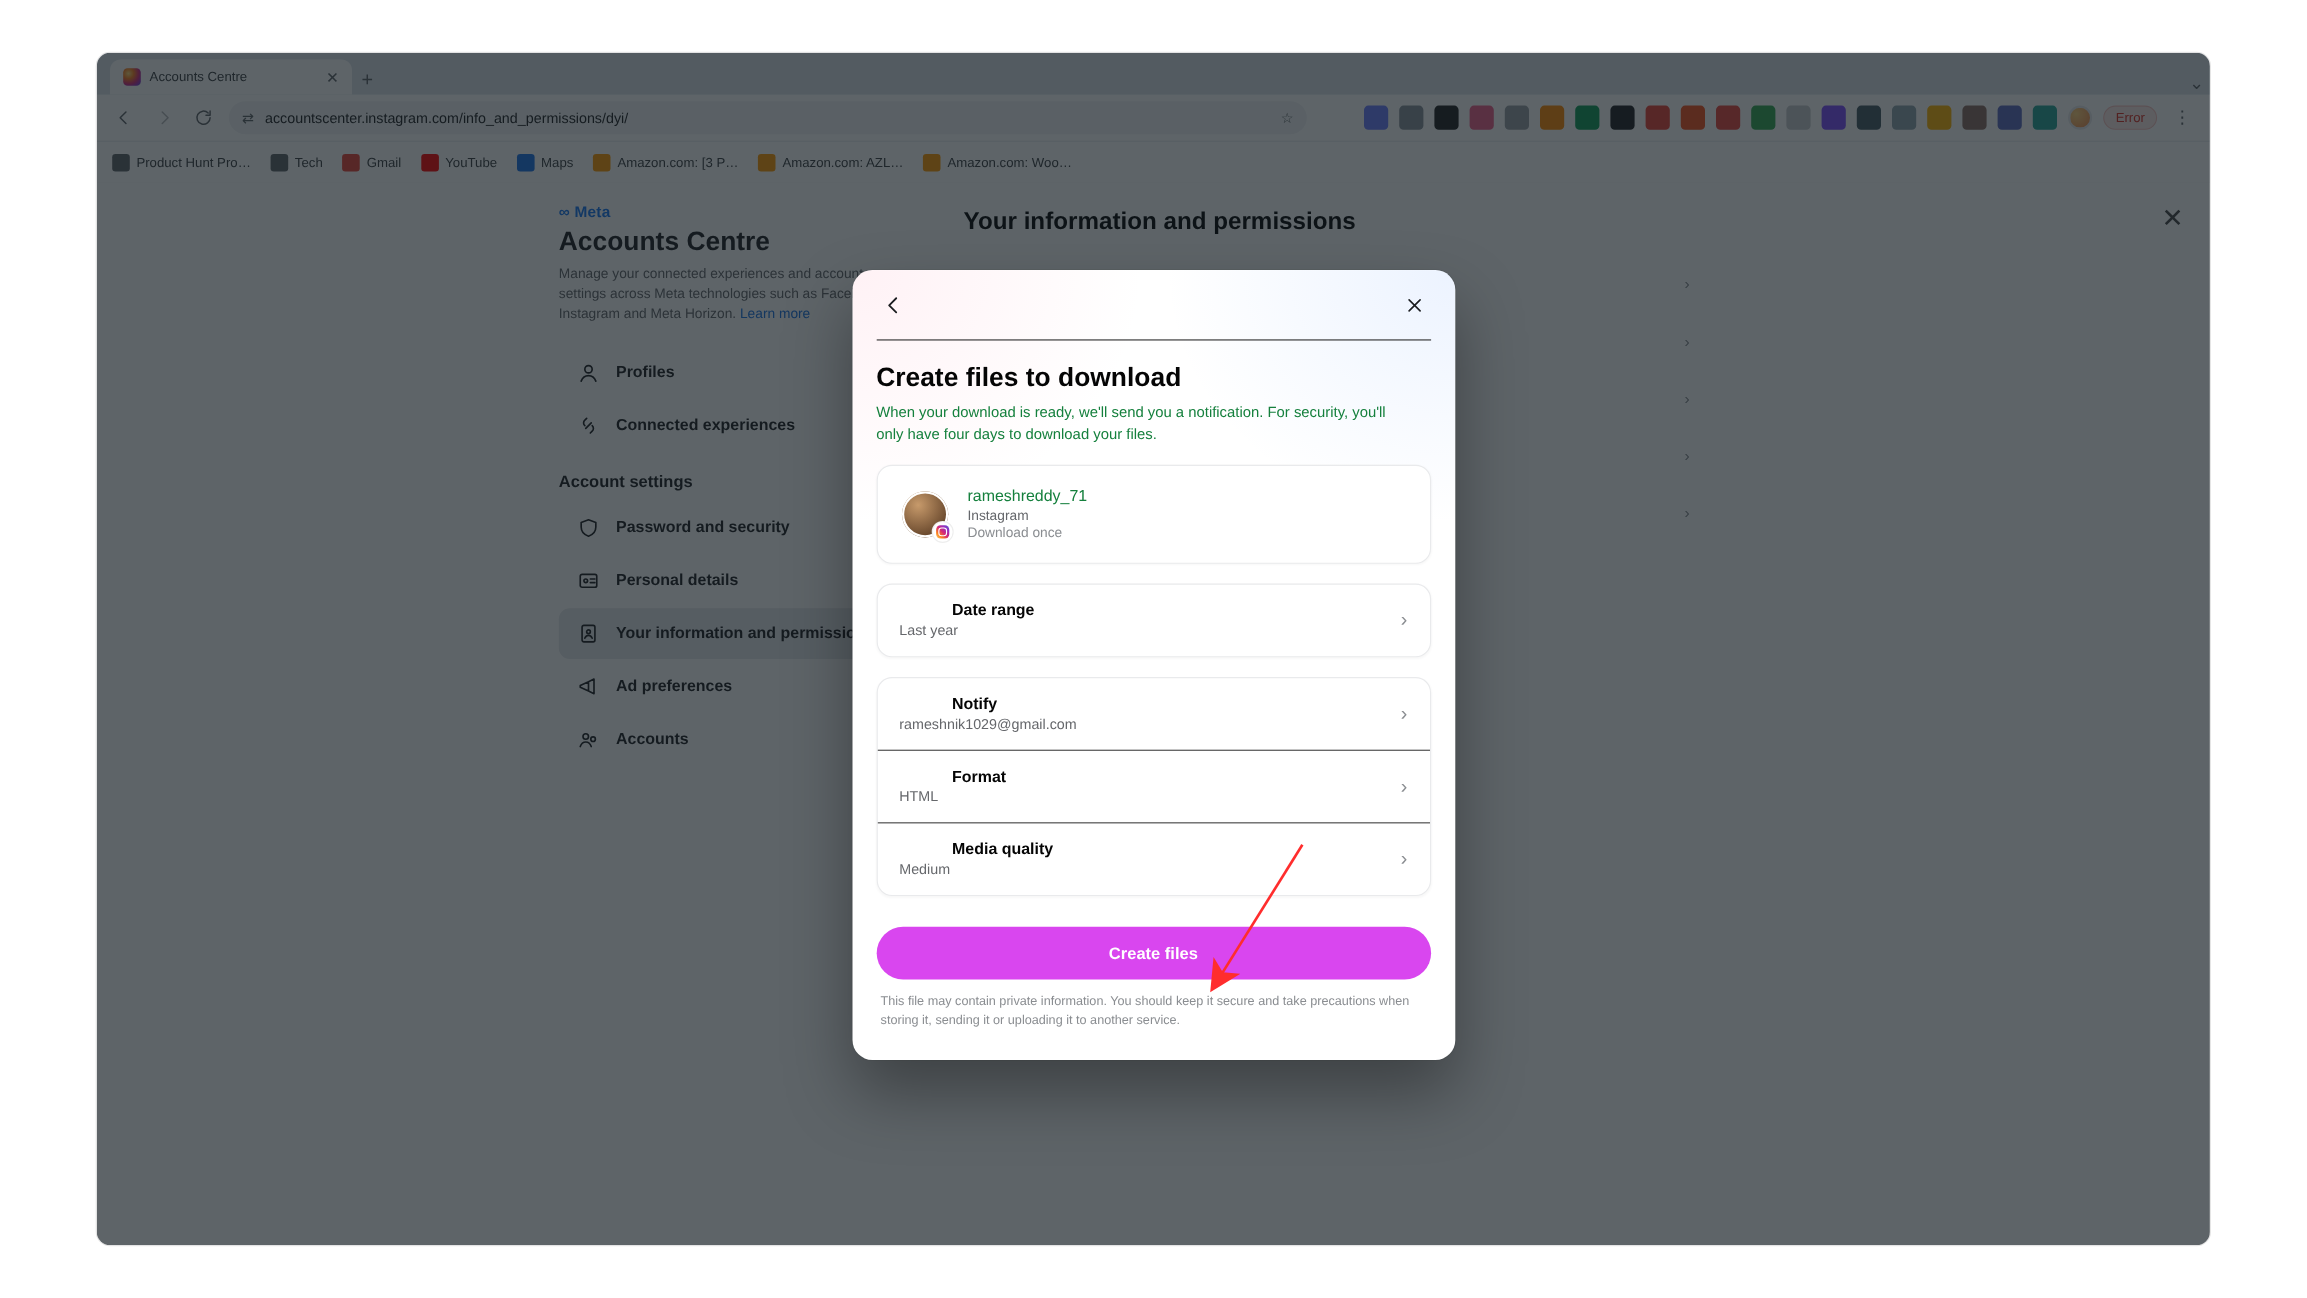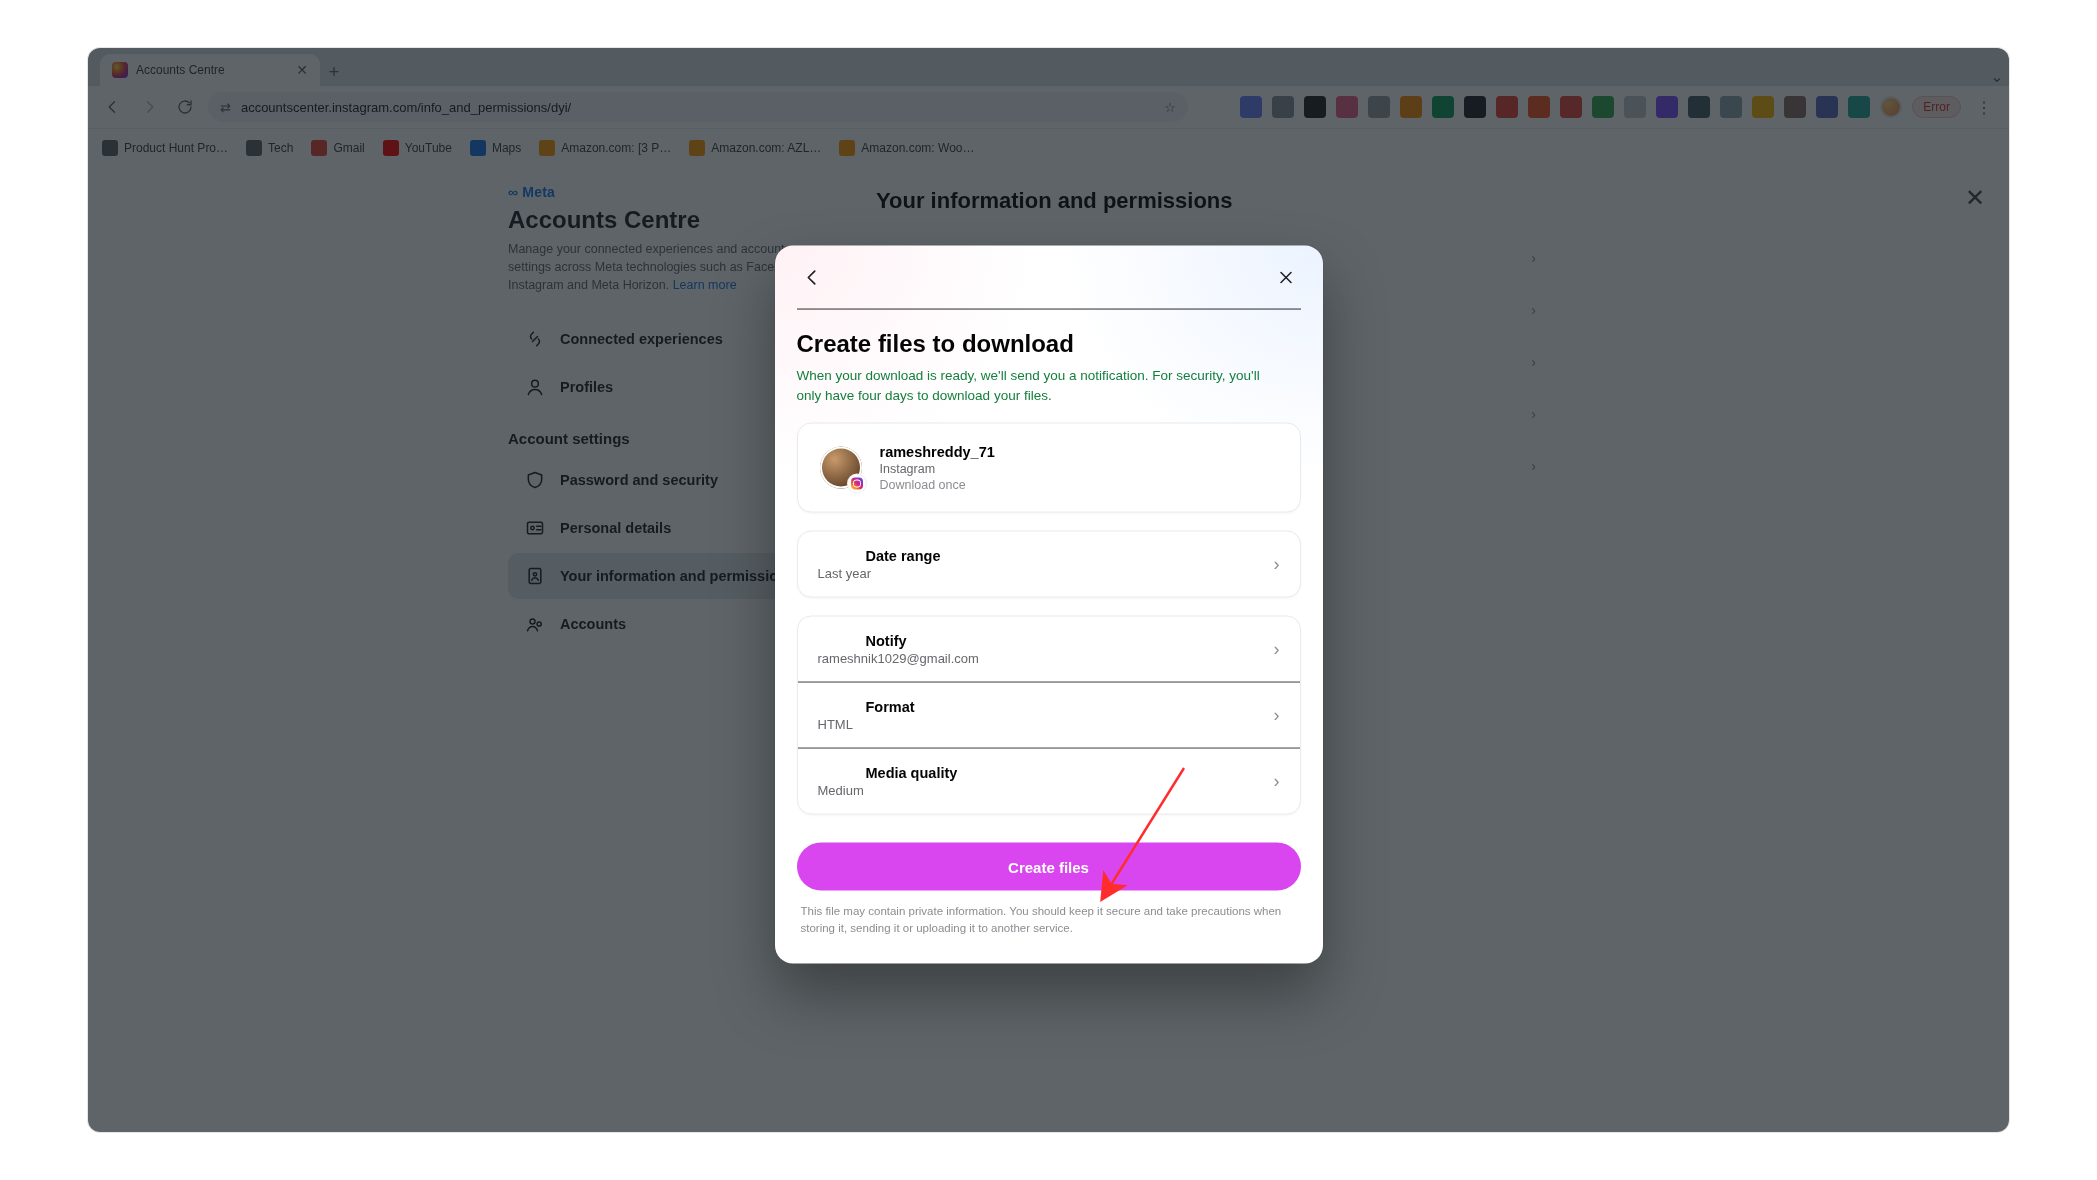--- a/index.html
+++ b/index.html
@@ -66,21 +66,21 @@
   .m-sub { font-size:13.5px; color:#15803d; margin-top:8px; line-height:1.45; max-width: 470px; }
 
   .card { background:#fff; border:1px solid #e9eaec; border-radius:14px; margin-top:18px; box-shadow: 0 1px 2px rgba(0,0,0,.03); }
   .card.pad { padding: 20px 22px; }
   .acct { display:flex; align-items:center; gap:18px; }
   .acct .ava-wrap { position:relative; width:42px; height:42px; }
   .acct .ava { width:42px; height:42px; border-radius:50%; background: radial-gradient(circle at 35% 30%, #c79a6b, #6b4a2e 70%); box-shadow: inset 0 0 0 2px #fff; }
   .acct .plat { position:absolute; right:-4px; bottom:-4px; width:18px; height:18px; border-radius:50%; background:#fff; display:flex; align-items:center; justify-content:center; box-shadow:0 0 0 1px #eee; }
   .acct .plat .ig { width:12px; height:12px; border-radius:4px; background: linear-gradient(45deg,#feda75,#fa7e1e,#d62976,#962fbf,#4f5bd5); position:relative; }
   .acct .plat .ig::after { content:""; position:absolute; inset:2px; border:1.5px solid #fff; border-radius:3px; }
-  .acct .lines .l1 { font-size:14.5px; font-weight:700; color:#000000; }
+  .acct .lines .l1 { font-size:14.5px; font-weight:400; color:#15803d; }
   .acct .lines .l2 { font-size:12.5px; color:#65676b; margin-top:2px; }
   .acct .lines .l3 { font-size:12.5px; color:#8a8d91; margin-top:2px; }
 
   .opt { display:flex; align-items:center; justify-content:space-between; padding:16px 20px; }
   .opt + .opt.same-card { border-top:1px solid #404040; }
   .opt .labels .o1 { font-size:14.5px; font-weight:700; color:#050505;padding-left:48px; }
   .opt .labels .o2 { font-size:13px; color:#65676b; margin-top:2px; }
   .opt .chev { color:#8a8d91; font-size:18px; }
 
   .primary-btn { margin-top:28px; width:100%; height:48px; border:none; border-radius:24px; background:#d946ef; color:#fff; font-size:15px; font-weight:700; cursor:pointer; }
@@ -199,33 +199,33 @@
     <div class="page-inner">
       <div class="leftcol">
         <div class="meta-logo"><span style="color:#1778f2;font-weight:900">∞</span> <span>Meta</span></div>
         <div class="ac-title">Accounts Centre</div>
         <div class="ac-desc"><span>Manage your connected experiences and account settings across Meta technologies such as Facebook, Instagram and Meta Horizon. </span><a href="#">Learn more</a></div>
 
         <div class="nav">
           <div class="nav-item">
             <span class="nicon">
                 <svg width="20" height="20" viewBox="0 0 24 24">
-                  <path class="s" d="M9 15l6-6M8 12a4 4 0 0 1 0-6l2-2M16 12a4 4 0 0 1 0 6l-2 2"></path>
-                </svg>
-              </span>
-            <span>Connected experiences</span>
-          </div>
-          <div class="nav-item">
-            <span class="nicon">
-                <svg width="20" height="20" viewBox="0 0 24 24">
                   <circle class="s" cx="12" cy="8" r="4"></circle>
                   <path class="s" d="M4 21c1.5-4 5-6 8-6s6.5 2 8 6"></path>
                 </svg>
               </span>
             <span>Profiles</span>
+          </div>
+          <div class="nav-item">
+            <span class="nicon">
+                <svg width="20" height="20" viewBox="0 0 24 24">
+                  <path class="s" d="M9 15l6-6M8 12a4 4 0 0 1 0-6l2-2M16 12a4 4 0 0 1 0 6l-2 2"></path>
+                </svg>
+              </span>
+            <span>Connected experiences</span>
           </div>
 
           <div class="section-label">Account settings</div>
 
           <div class="nav-item">
             <span class="nicon">
                 <svg width="20" height="20" viewBox="0 0 24 24">
                   <path class="s" d="M12 3l8 3v5c0 5-3.5 8.5-8 10-4.5-1.5-8-5-8-10V6l8-3z"></path>
                 </svg>
               </span>
@@ -243,20 +243,28 @@
           </div>
           <div class="nav-item active">
             <span class="nicon">
                 <svg width="20" height="20" viewBox="0 0 24 24">
                   <rect class="s" x="5" y="3" width="14" height="18" rx="2"></rect>
                   <circle class="s" cx="12" cy="10" r="2"></circle>
                   <path class="s" d="M8 17c1-2 3-3 4-3s3 1 4 3"></path>
                 </svg>
               </span>
             <span>Your information and permissions</span>
+          </div>
+          <div class="nav-item">
+            <span class="nicon">
+                <svg width="20" height="20" viewBox="0 0 24 24">
+                  <path class="s" d="M3 11v2l9 4V7L3 11zM12 7l6-3v16l-6-3"></path>
+                </svg>
+              </span>
+            <span>Ad preferences</span>
           </div>
           <div class="nav-item">
             <span class="nicon">
                 <svg width="20" height="20" viewBox="0 0 24 24">
                   <circle class="s" cx="9" cy="9" r="3"></circle>
                   <circle class="s" cx="17" cy="12" r="2.5"></circle>
                   <path class="s" d="M3 20c1-3 3.5-5 6-5s5 2 6 5"></path>
                 </svg>
               </span>
             <span>Accounts</span>

